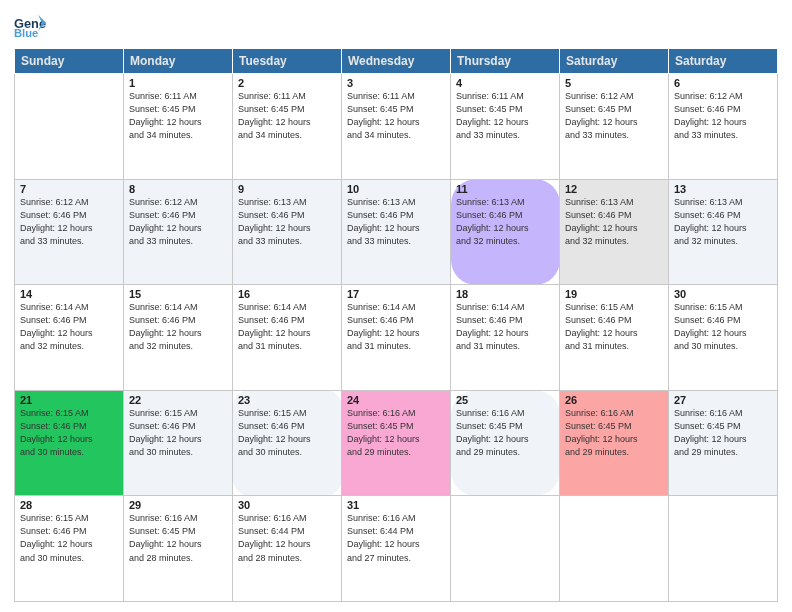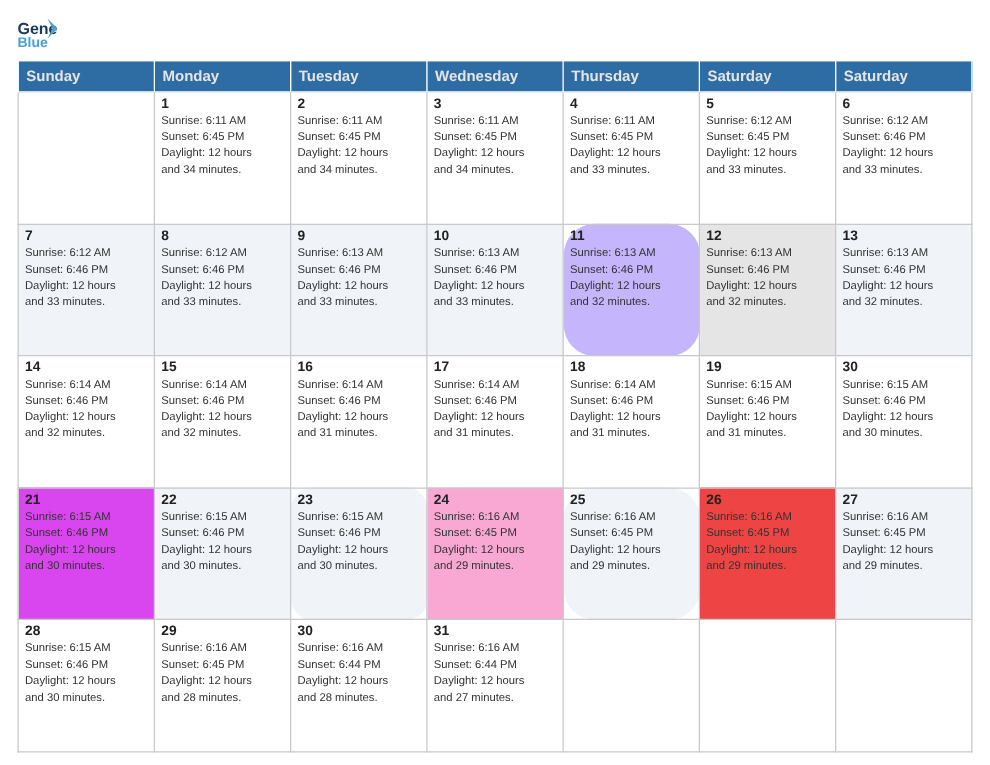--- a/index.html
+++ b/index.html
@@ -199,41 +199,41 @@
           <td>
             <span class="day-num">19</span>
             <div class="cell-text">Sunrise: 6:15 AM<br>Sunset: 6:46 PM<br>Daylight: 12 hours<br>and 31 minutes.</div>
           </td>
           <td>
             <span class="day-num">30</span>
             <div class="cell-text">Sunrise: 6:15 AM<br>Sunset: 6:46 PM<br>Daylight: 12 hours<br>and 30 minutes.</div>
           </td>
         </tr>
         <tr>
-          <td style="background: #d946ef;">
+          <td style="background: #22c55e;">
             <span class="day-num">21</span>
             <div class="cell-text">Sunrise: 6:15 AM<br>Sunset: 6:46 PM<br>Daylight: 12 hours<br>and 30 minutes.</div>
           </td>
           <td style="background: rgb(240, 244, 248);">
             <span class="day-num">22</span>
             <div class="cell-text">Sunrise: 6:15 AM<br>Sunset: 6:46 PM<br>Daylight: 12 hours<br>and 30 minutes.</div>
           </td>
           <td style="background: rgb(240, 244, 248); border-radius: 17px;">
             <span class="day-num">23</span>
             <div class="cell-text">Sunrise: 6:15 AM<br>Sunset: 6:46 PM<br>Daylight: 12 hours<br>and 30 minutes.</div>
           </td>
           <td style="background: #f9a8d4;">
             <span class="day-num">24</span>
             <div class="cell-text">Sunrise: 6:16 AM<br>Sunset: 6:45 PM<br>Daylight: 12 hours<br>and 29 minutes.</div>
           </td>
           <td style="background: rgb(240, 244, 248); border-radius: 25px;">
             <span class="day-num">25</span>
             <div class="cell-text">Sunrise: 6:16 AM<br>Sunset: 6:45 PM<br>Daylight: 12 hours<br>and 29 minutes.</div>
           </td>
-          <td style="background: #ef4444;">
+          <td style="background: #fca5a5;">
             <span class="day-num">26</span>
             <div class="cell-text">Sunrise: 6:16 AM<br>Sunset: 6:45 PM<br>Daylight: 12 hours<br>and 29 minutes.</div>
           </td>
           <td style="background: rgb(240, 244, 248);">
             <span class="day-num">27</span>
             <div class="cell-text">Sunrise: 6:16 AM<br>Sunset: 6:45 PM<br>Daylight: 12 hours<br>and 29 minutes.</div>
           </td>
         </tr>
         <tr>
           <td>

